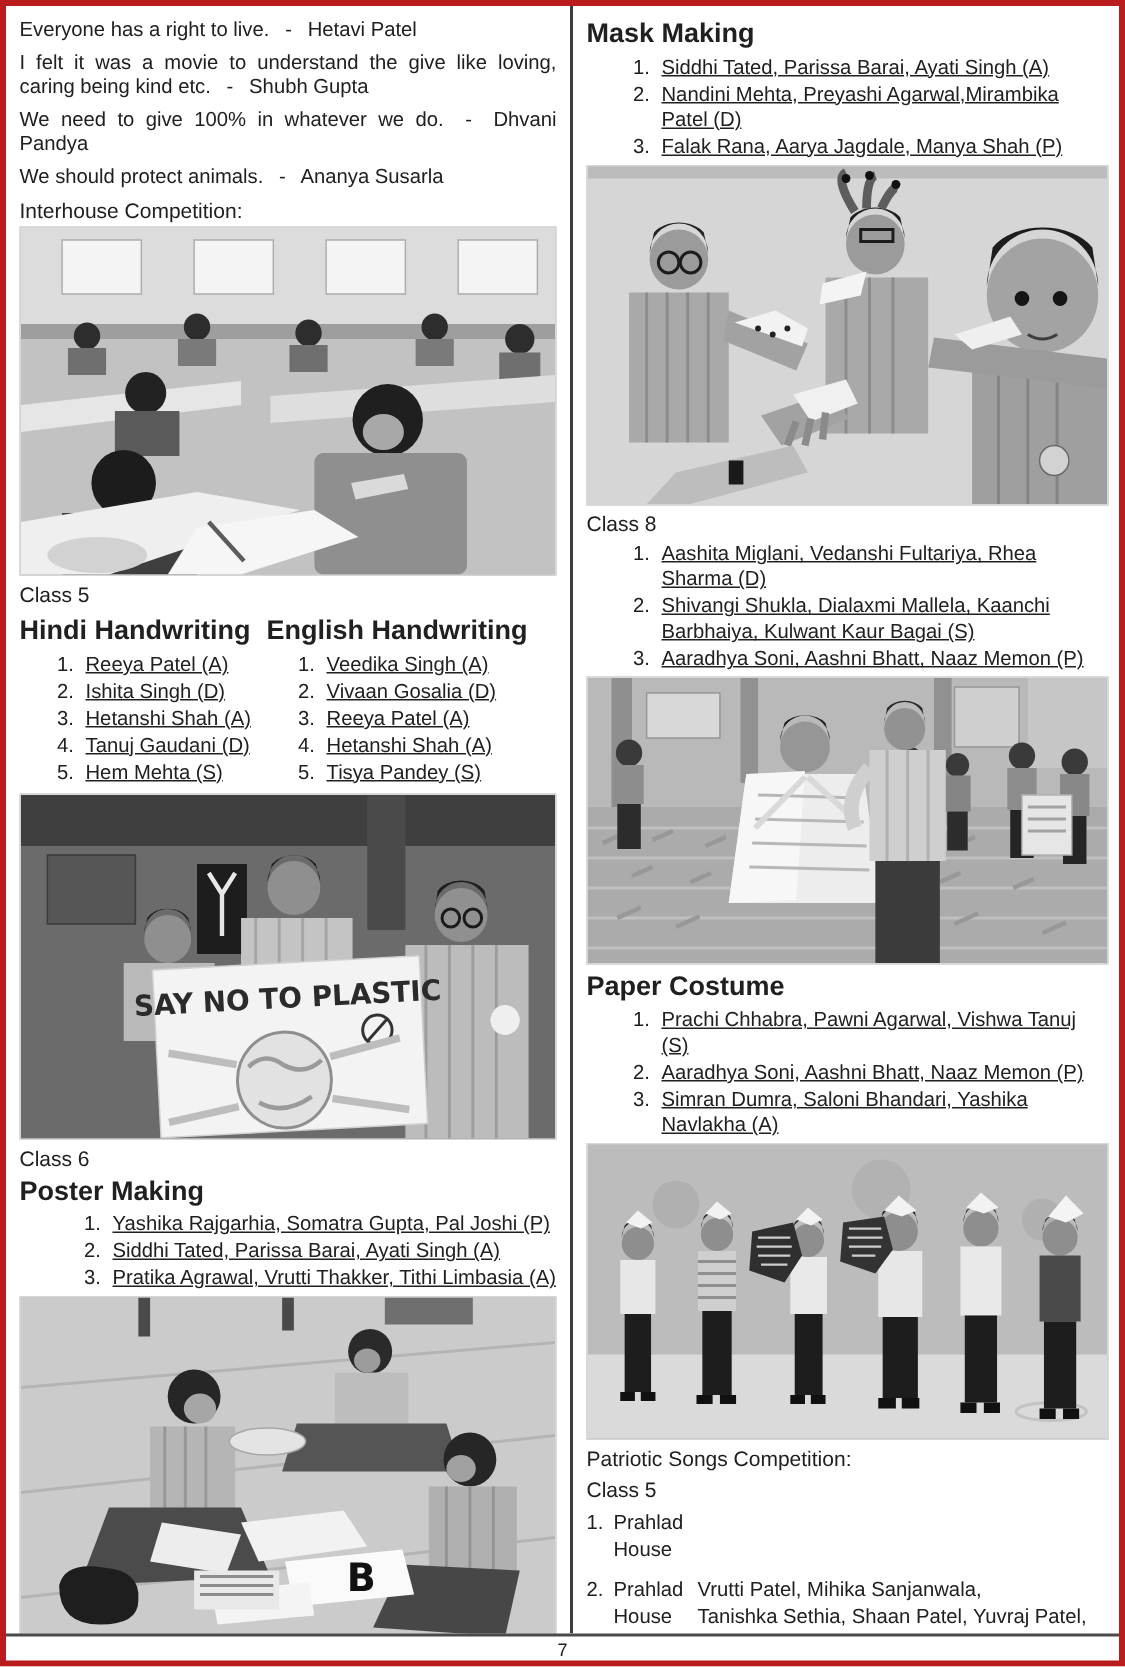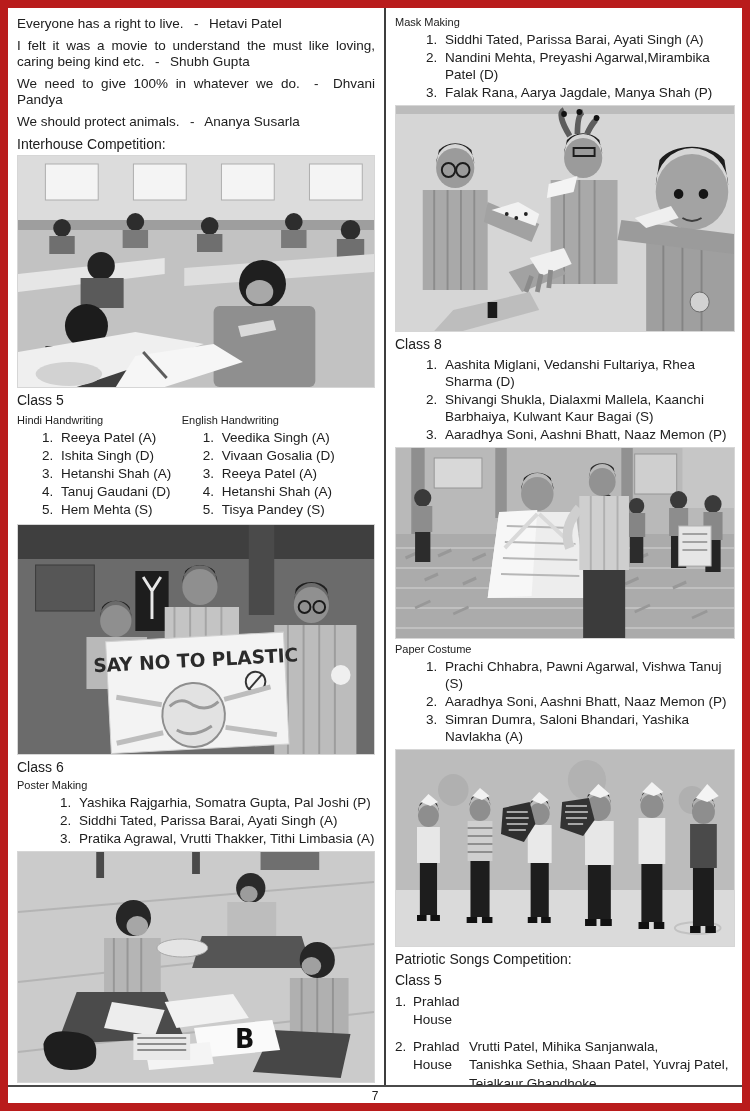--- a/index.html
+++ b/index.html
@@ -1,31 +1,31 @@
 <!DOCTYPE html>
 <html><head>
 <meta charset="utf-8">
 <style>
   html,body{margin:0;padding:0;background:#e9e9e9;}
   .page{
     position:relative;width:750px;height:1111px;margin:0 auto;
-    background:#ffffff;border:8px solid #b91c1c;box-sizing:border-box;
+    background:#ffffff;border:4px solid #b91c1c;box-sizing:border-box;
     font-family:"Liberation Sans",sans-serif;color:#202020;overflow:hidden;
   }
   .columns{position:absolute;top:0;left:0;right:0;bottom:18px;display:flex;overflow:hidden;}
   .col{box-sizing:border-box;overflow:hidden;}
   .col-left{width:376px;padding:8px 9px 0 9px;}
   .v-divider{width:2px;background:#3d3d3d;flex:0 0 auto;}
   .col-right{flex:1;padding:6px 7px 0 9px;}
   .quotes p{margin:0 0 6px 0;font-size:13.5px;line-height:1.18;text-align:justify;}
   .h-bold{font-size:14px;font-weight:normal;margin:4px 0 3px 0;line-height:1.2;}
-  .h-sub{font-size:11px;font-weight:normal;margin:2px 0 2px 0;line-height:1.2;}
+  .h-sub{font-size:18px;font-weight:bold;margin:2px 0 2px 0;line-height:1.2;}
   ol{margin:2px 0 4px 0;padding-left:58px;font-size:13.5px;line-height:1.26;}
   .col-right ol{padding-left:46px;}
-  ol li{margin:0 0 1px 0;padding-left:4px;}
+  ol li{margin:0 0 1px 0;padding-left:4px;text-decoration:underline;}
   .two-col{display:flex;}
   .sub-hindi{flex:0 0 46%;}
   .sub-english{flex:1;}
   .sub-hindi ol{padding-left:40px;}
   .sub-english ol{padding-left:36px;}
   figure.photo{margin:2px 0 4px 0;border:1px solid #d6d6d6;background:#bdbdbd;}
   figure.photo svg{display:block;width:100%;height:100%;}
   .ph1{height:231px;} .ph2{height:229px;} .ph3{height:230px;}
   .ph4{height:225px;} .ph5{height:190px;} .ph6{height:196px;}
   .house-list{margin-top:4px;font-size:13.5px;line-height:1.35;}
@@ -38,21 +38,21 @@
 </style>
 </head>
 <body>
 
 <div class="page">
   <div class="columns">
 
     <div class="col col-left">
       <div class="quotes">
         <p>Everyone has a right to live.  -  Hetavi Patel</p>
-        <p>I felt it was a movie to understand the must like loving, caring being kind etc.  -  Shubh Gupta</p>
+        <p>I felt it was a movie to understand the give like loving, caring being kind etc.  -  Shubh Gupta</p>
         <p>We need to give 100% in whatever we do.  -  Dhvani Pandya</p>
         <p>We should protect animals.  -  Ananya Susarla</p>
       </div>
 
       <div class="h-bold">Interhouse Competition:</div>
 
       <figure class="photo ph1">
         <svg viewBox="0 0 364 231" preserveAspectRatio="none">
           <rect width="364" height="231" fill="#c2c2c2"></rect>
           <rect x="0" y="0" width="364" height="64" fill="#dcdcdc"></rect>

